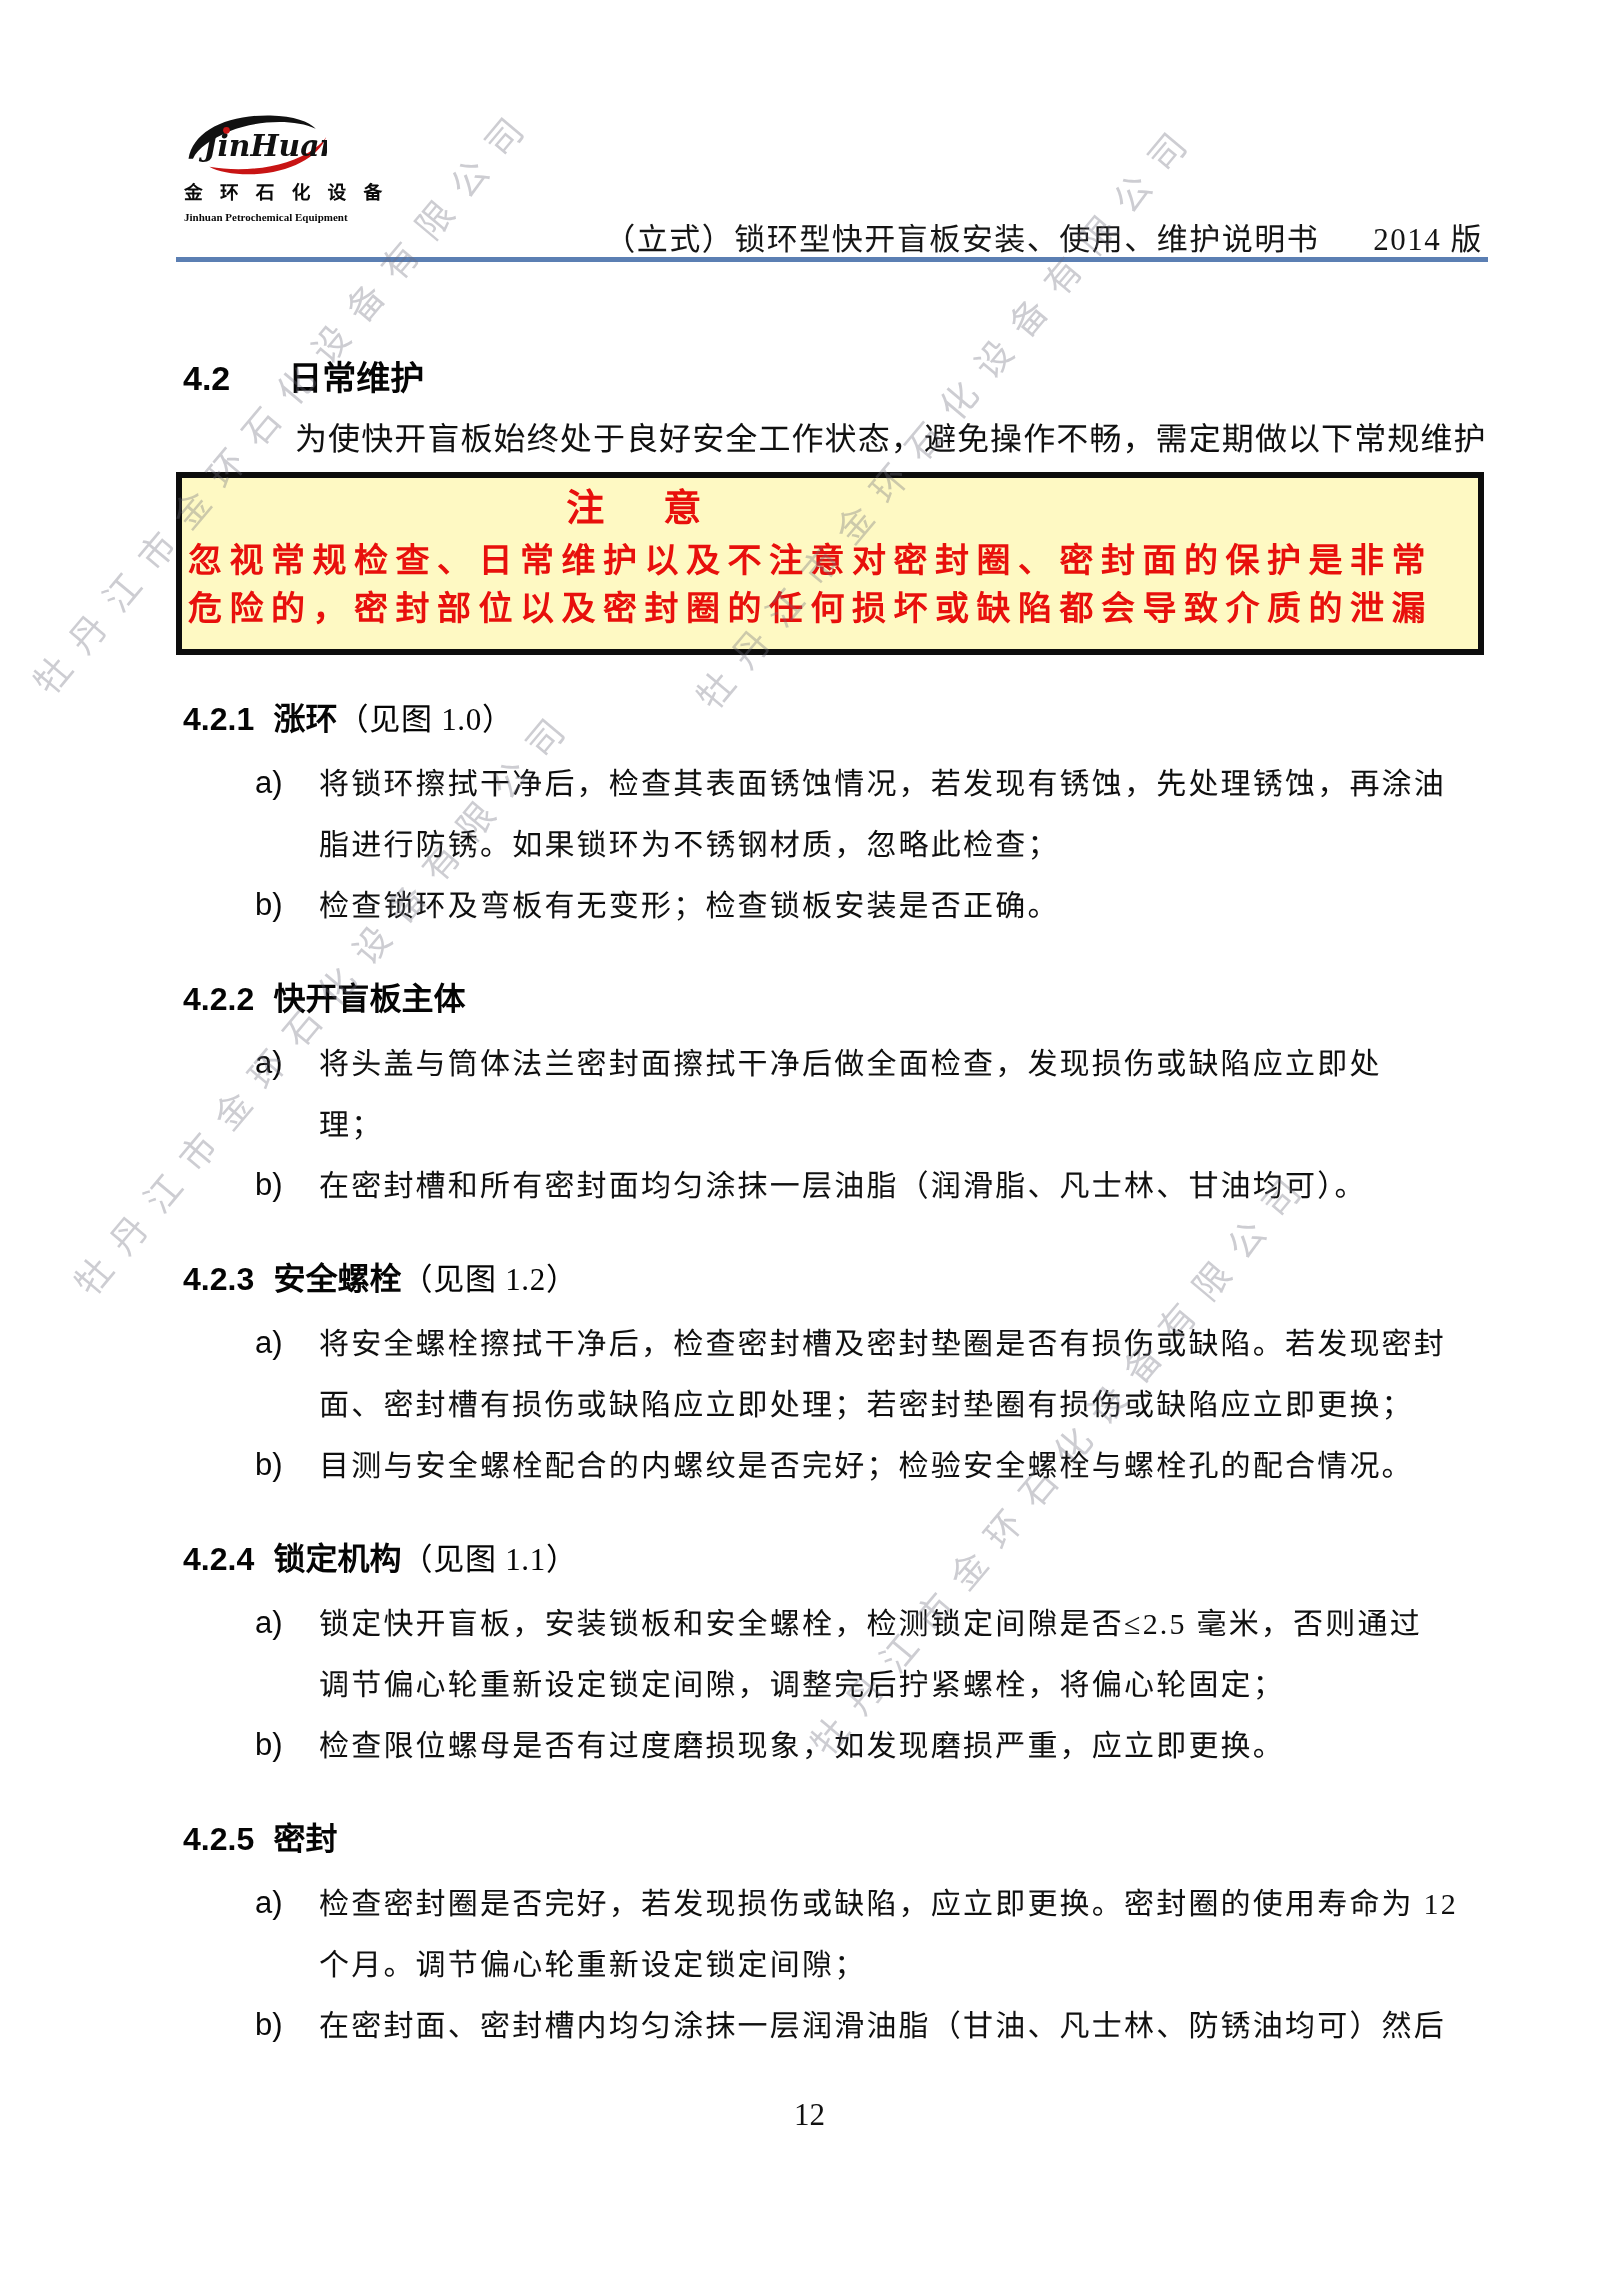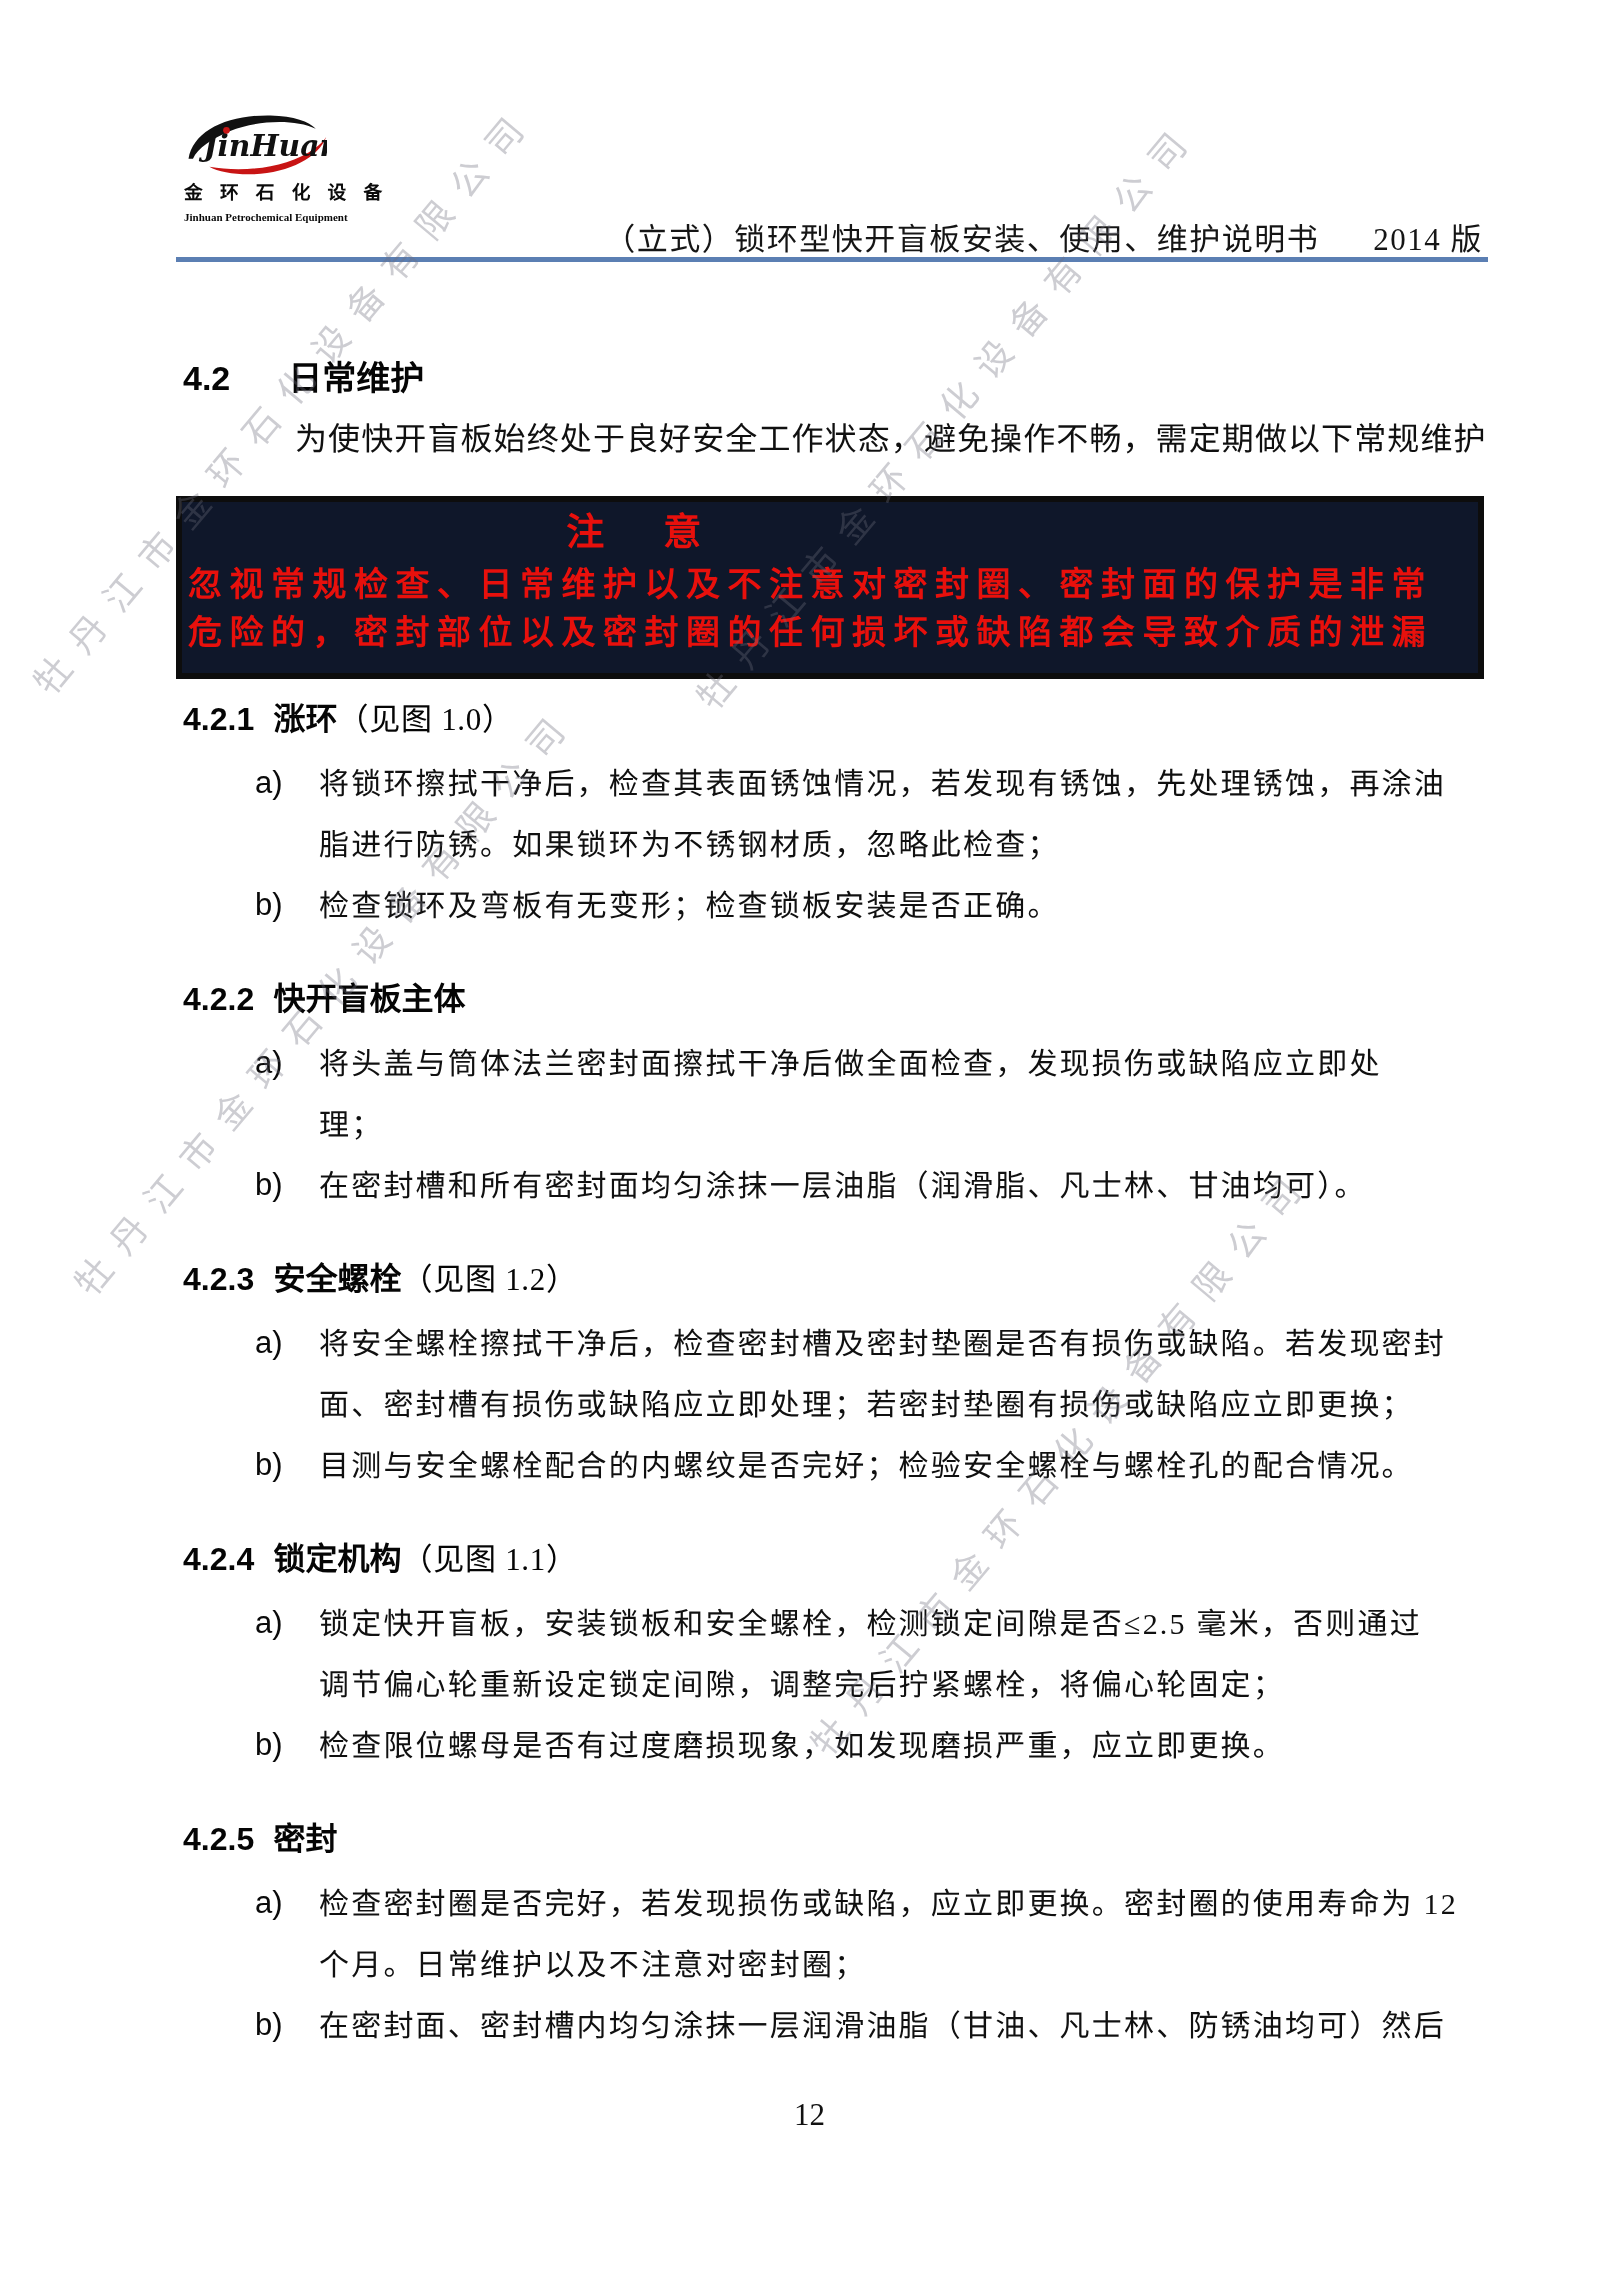--- a/index.html
+++ b/index.html
@@ -135,21 +135,21 @@
   </div>
 
   <div class="rule" style="background:#5b7fb3;"></div>
 
   <div class="sec-head">
     <span>4.2</span><span class="sec-title">日常维护</span>
   </div>
 
   <div class="intro">为使快开盲板始终处于良好安全工作状态，避免操作不畅，需定期做以下常规维护</div>
 
-  <div class="notice" style="background:#0f172a;margin-top:24px;">
+  <div class="notice" style="background:#fef9c3;">
     <div class="notice-title" style="color:#e8100c;">注　意</div>
     <div class="notice-line l1" style="color:#e8100c;text-align:center;">忽视常规检查、日常维护以及不注意对密封圈、密封面的保护是非常</div>
     <div class="notice-line l2" style="color:#e8100c;">危险的，密封部位以及密封圈的任何损坏或缺陷都会导致介质的泄漏</div>
   </div>
 
   <div class="subsections">
     <div class="subsection">
       <div class="sub-head">
         <span class="sub-num">4.2.1</span><span class="sub-title">涨环</span><span class="sub-ref">（见图 1.0）</span>
       </div>
@@ -218,21 +218,21 @@
     </div>
 
     <div class="subsection">
       <div class="sub-head">
         <span class="sub-num">4.2.5</span><span class="sub-title">密封</span><span class="sub-ref"></span>
       </div>
       <div>
           <div class="item">
             <span class="marker">a)</span>
             <div class="tline">检查密封圈是否完好，若发现损伤或缺陷，应立即更换。密封圈的使用寿命为 12</div>
-            <div class="tline">个月。日常维护以及不注意对密封圈；</div>
+            <div class="tline">个月。调节偏心轮重新设定锁定间隙；</div>
           </div>
           <div class="item">
             <span class="marker">b)</span>
             <div class="tline">在密封面、密封槽内均匀涂抹一层润滑油脂（甘油、凡士林、防锈油均可）然后</div>
           </div>
         </div>
     </div>
   </div>
 
   <div class="page-num">12</div>

